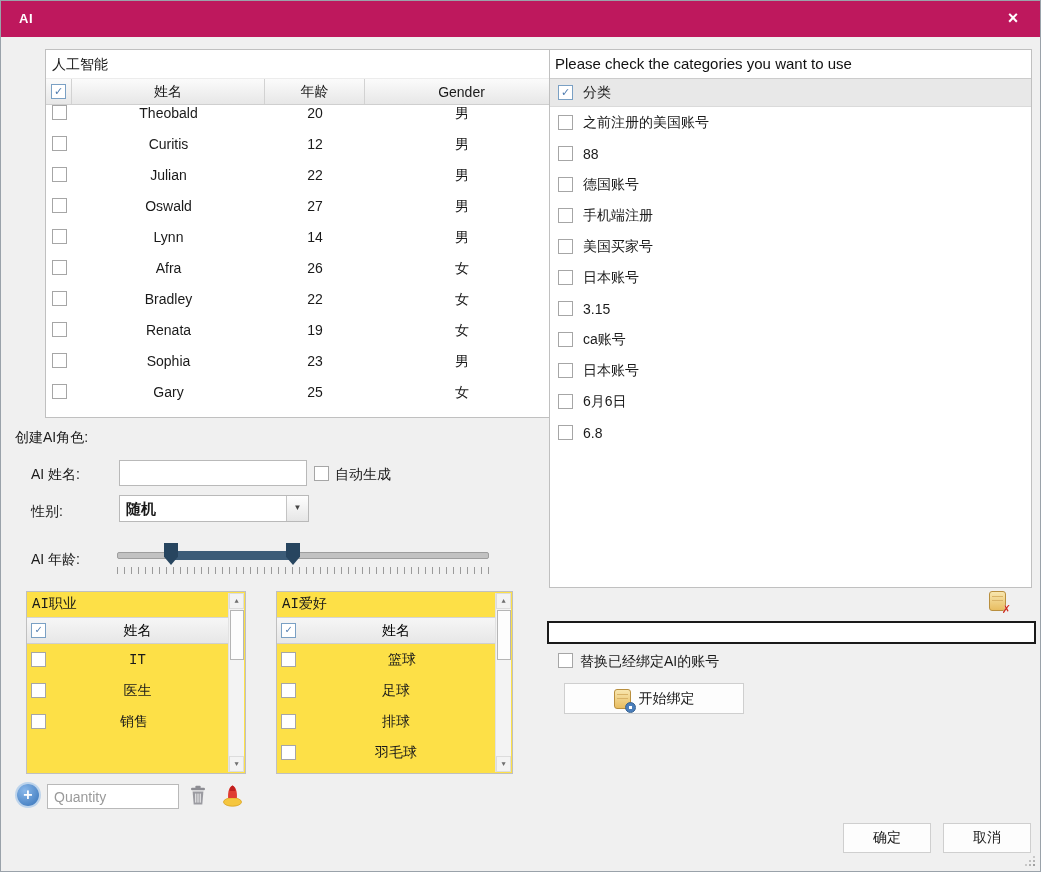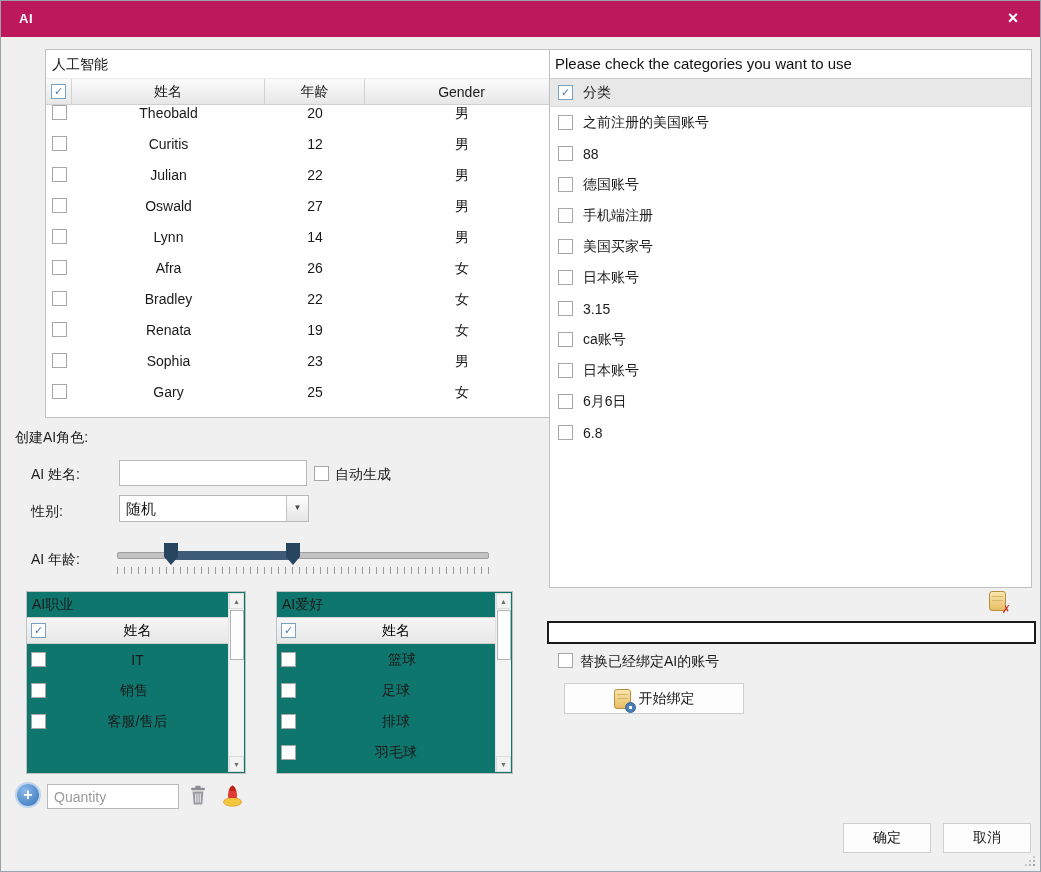--- a/index.html
+++ b/index.html
@@ -33,32 +33,32 @@
   .trow{display:flex;height:31px;align-items:flex-start;font-size:14px;color:#1a1a1a;}
   .c0{width:26px;display:flex;justify-content:center;}
   .c1{width:193px;text-align:center;}
   .c2{width:100px;text-align:center;}
   .c3{width:194px;text-align:center;}
   
   .tinput{position:absolute;border:1px solid #b9b9b9;background:#fff;box-sizing:border-box;font-size:14px;
           font-family:"Liberation Sans","DejaVu Sans",sans-serif;padding:0 6px;color:#1a1a1a;}
   .tinput::placeholder{color:#9a9a9a;}
   .combo{position:absolute;border:1px solid #b9b9b9;background:#fff;box-sizing:border-box;}
-  .combo .val{position:absolute;left:6px;top:0;line-height:25px;font-size:15px;color:#1a1a1a;}
+  .combo .val{position:absolute;left:6px;top:0;line-height:25px;font-size:15px;color:#1a1a1a;font-weight:bold;}
   .combo .btn{position:absolute;right:0;top:0;bottom:0;width:21px;border-left:1px solid #c4c4c4;
               background:linear-gradient(#fefefe,#e6e6e6);text-align:center;color:#444;font-size:8px;line-height:24px;cursor:pointer;}
   .track{position:absolute;left:116px;top:551px;width:372px;height:7px;background:#c2c2c2;
          border:1px solid #9e9e9e;box-sizing:border-box;border-radius:2px;}
   .range{position:absolute;left:170px;top:550px;width:122px;height:9px;background:#3c5c78;}
   .handle{position:absolute;top:542px;width:14px;height:22px;background:#27455f;
           clip-path:polygon(0 0,100% 0,100% 62%,50% 100%,0 62%);cursor:grab;}
   .ticks{position:absolute;left:116px;top:566px;width:372px;height:7px;
          background:repeating-linear-gradient(to right,#9a9a9a 0 1px,transparent 1px 7px);}
   
-  .listbox{position:absolute;background:#0f766e;border:1px solid #c0c0c0;box-sizing:border-box;overflow:hidden;}
+  .listbox{position:absolute;background:#fde047;border:1px solid #c0c0c0;box-sizing:border-box;overflow:hidden;font-family:Liberation Mono, monospace;}
   .lb-title{height:25px;line-height:25px;padding-left:5px;font-size:14px;color:#1a1a1a;}
   .lb-head{display:flex;height:25px;align-items:center;background:linear-gradient(#f6f6f6,#e7e7e7);
            border-top:1px solid #d5d5d5;border-bottom:1px solid #cfcfcf;font-size:14px;}
   .lb-head .cb{margin-left:4px;}
   .lb-head .hname{flex:1;text-align:center;}
   .lrow{display:flex;height:31px;align-items:center;font-size:14px;color:#1a1a1a;}
   .lrow .cb{margin-left:4px;}
   .lrow .itxt{flex:1;text-align:center;}
   
   .addbtn{position:absolute;left:16px;top:783px;width:22px;height:22px;border-radius:50%;
@@ -221,27 +221,27 @@
   <div class="listbox" style="left:25px;top:590px;width:220px;height:183px">
     <div class="lb-title">AI职业</div>
     <div class="lb-head" style="margin-right:16px">
       <span class="cb checked"><i>✓</i></span>
       <span class="hname">姓名</span>
     </div>
     <div class="lrow" style="margin-right:16px">
         <span class="cb"></span>
         <span class="itxt">IT</span>
       </div>
+    <div class="lrow" style="margin-right:16px">
+        <span class="cb"></span>
+        <span class="itxt">医生</span>
+      </div>
     <div class="lrow" style="margin-right:23px">
         <span class="cb"></span>
         <span class="itxt">销售</span>
-      </div>
-    <div class="lrow" style="margin-right:16px">
-        <span class="cb"></span>
-        <span class="itxt">客服/售后</span>
       </div>
     <div class="lrow" style="margin-right:16px"></div>
     <div class="sb" style="right:1px">
       <div class="ar up">▲</div>
       <div class="thumb" style="top:17px;height:48px"></div>
       <div class="ar dn">▼</div>
     </div>
   </div>
 
   <div class="listbox" style="left:275px;top:590px;width:237px;height:183px">

